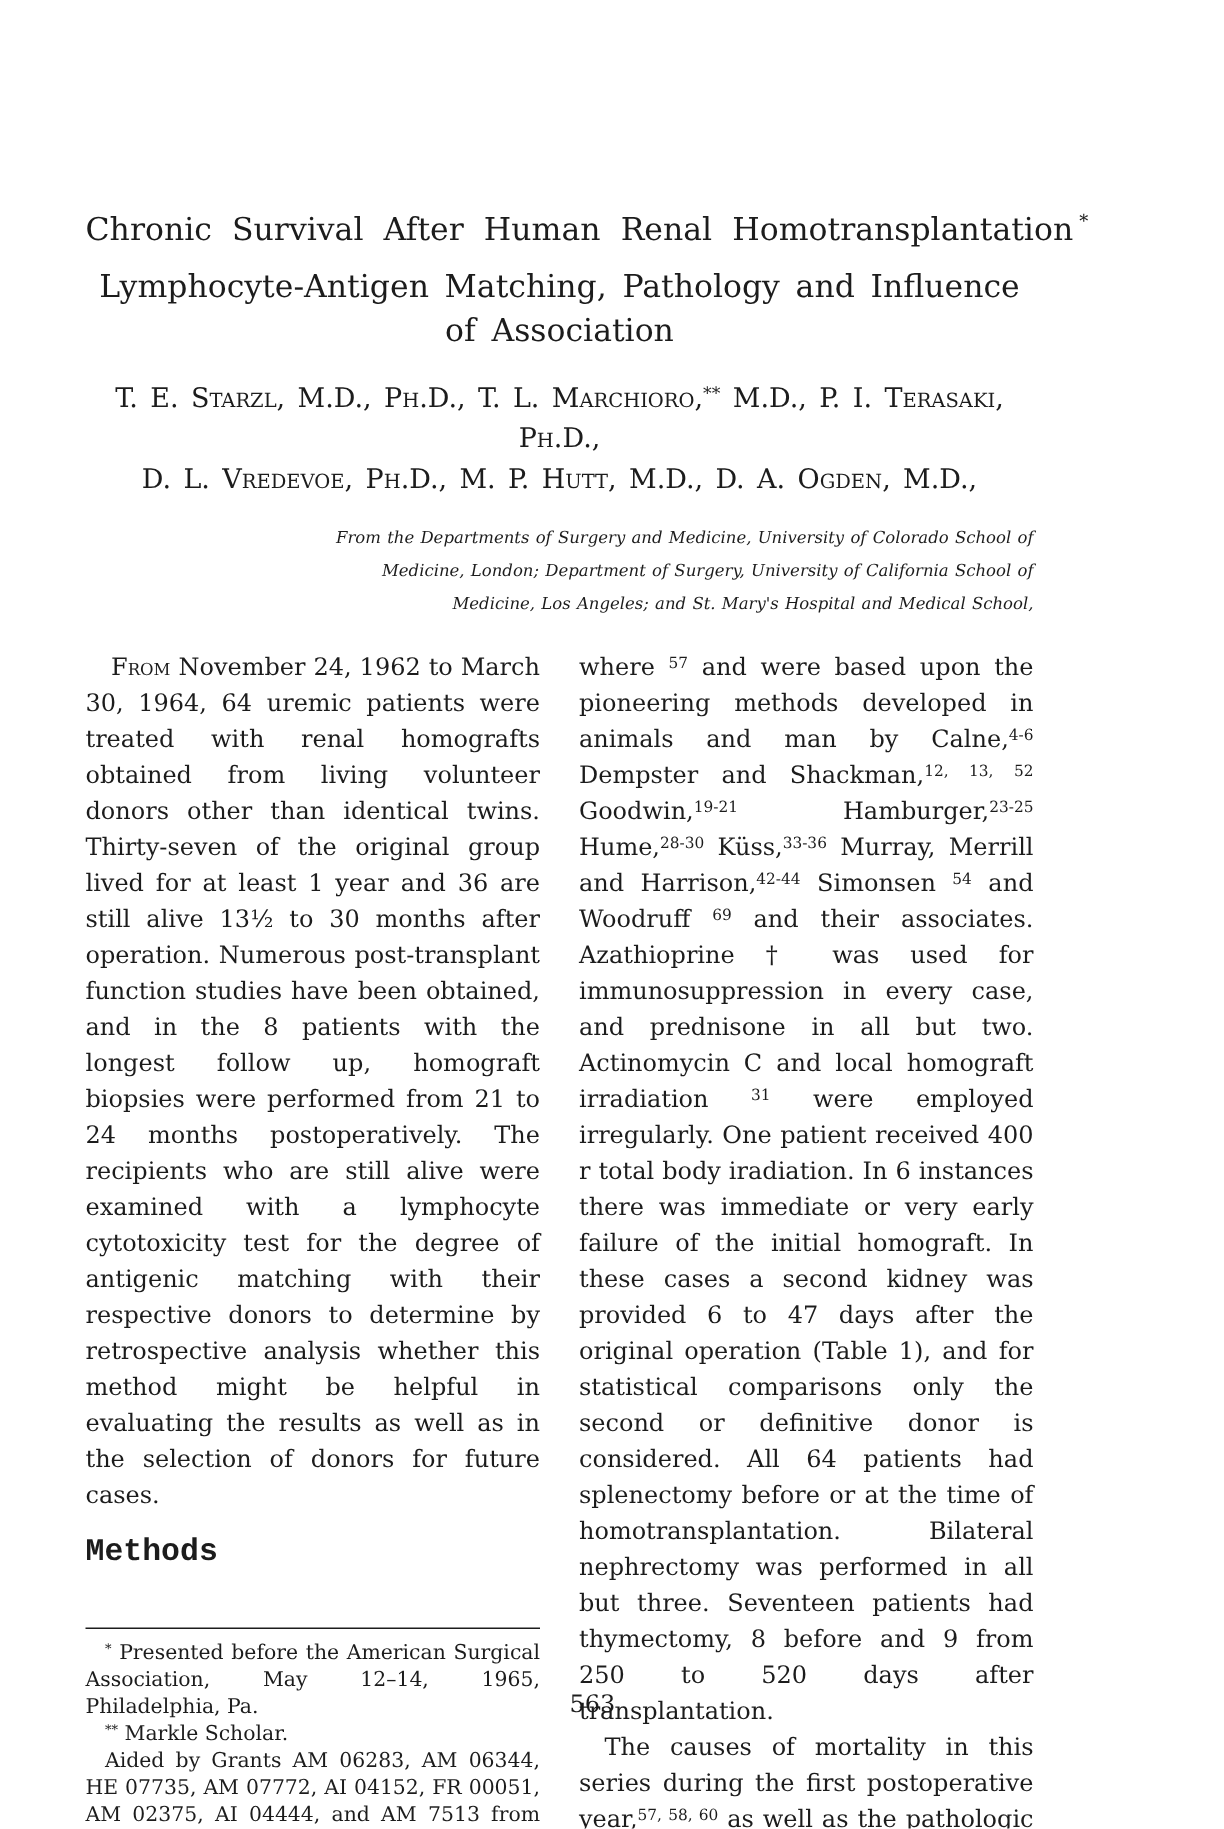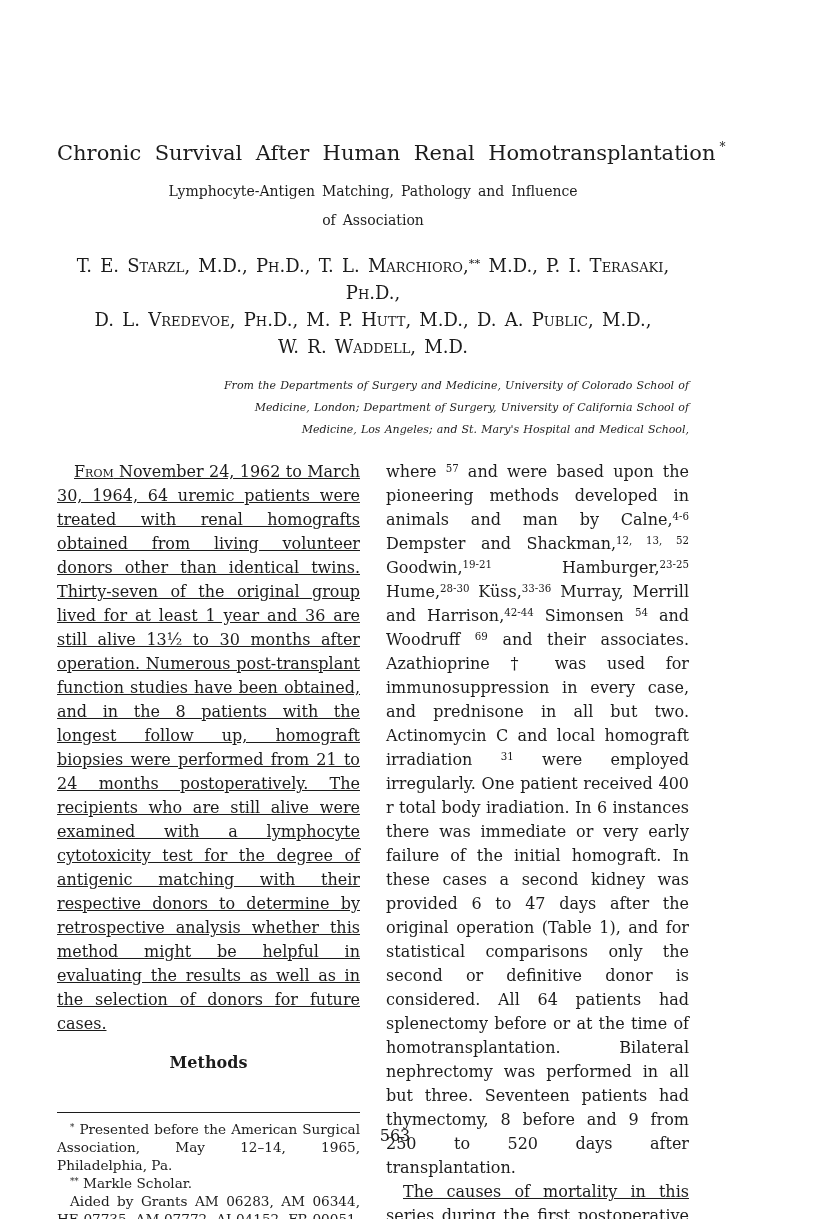--- a/index.html
+++ b/index.html
@@ -26,21 +26,21 @@
     white-space: nowrap;
   }
   .title .marker {
     font-size: 12px;
     vertical-align: 9px;
     word-spacing: 0;
     margin-left: 4px;
   }
   .subtitle {
     text-align: center;
-    font-size: 14px;
+    font-size: 21px;
     line-height: 29px;
     word-spacing: 0.18em;
     margin-top: 9px;
   }
   .authors {
     margin-top: 17px;
     text-align: center;
     font-size: 18px;
     line-height: 27px;
     font-variant: small-caps;
@@ -64,35 +64,36 @@
   }
   .col {
     width: 339px;
     display: flex;
     flex-direction: column;
     text-align: justify;
     font-size: 16px;
     line-height: 24px;
   }
   .col p { margin: 0; }
-  .indent { text-indent: 17px; text-decoration: underline; }
+  .indent { text-indent: 17px; }
   .sc { font-variant: small-caps; }
   .rs {
     font-size: 64%;
     line-height: 0;
     position: relative;
     top: -0.45em;
     letter-spacing: 0;
   }
   .methods-heading {
-    text-align: center;
+    text-align: left;
     font-weight: bold;
-    font-size: 16px;
+    font-size: 21px;
     margin: 15px 0 9px 0 !important;
     text-indent: 0;
+    font-family: Liberation Mono, monospace;
   }
   .footnote-block {
     margin-top: auto;
     border-top: 1.5px solid #1c1c1c;
     padding-top: 7px;
     font-size: 13.6px;
     line-height: 18px;
     text-align: justify;
   }
   .footnote-block p { margin: 0; }
@@ -114,22 +115,21 @@
 
   <div class="title"><span>Chronic Survival After Human Renal Homotransplantation</span><span class="marker">*</span></div>
 
   <div class="subtitle">
     <div>Lymphocyte-Antigen Matching, Pathology and Influence</div>
     <div>of Association</div>
   </div>
 
   <div class="authors">
     <div>T. E. Starzl, M.D., Ph.D., T. L. Marchioro,<span class="rs">**</span> M.D., P. I. Terasaki, Ph.D.,</div>
-    <div>D. L. Vredevoe, Ph.D., M. P. Hutt, M.D., D. A. Public, M.D.,</div>
-    <div>W. R. Waddell, M.D.</div>
+    <div>D. L. Vredevoe, Ph.D., M. P. Hutt, M.D., D. A. Ogden, M.D.,</div>
   </div>
 
   <div class="affiliation">
     <div>From the Departments of Surgery and Medicine, University of Colorado School of</div>
     <div>Medicine, London; Department of Surgery, University of California School of</div>
     <div>Medicine, Los Angeles; and St. Mary's Hospital and Medical School,</div>
   </div>
 
   <div class="columns">
 

